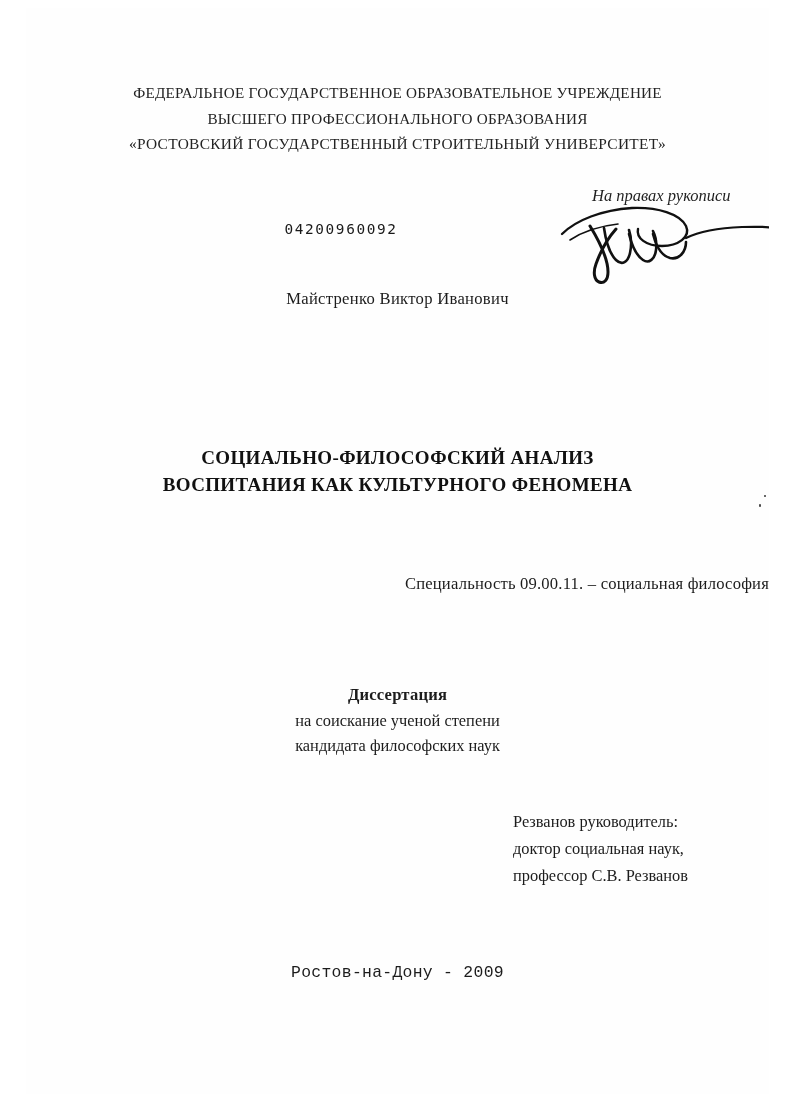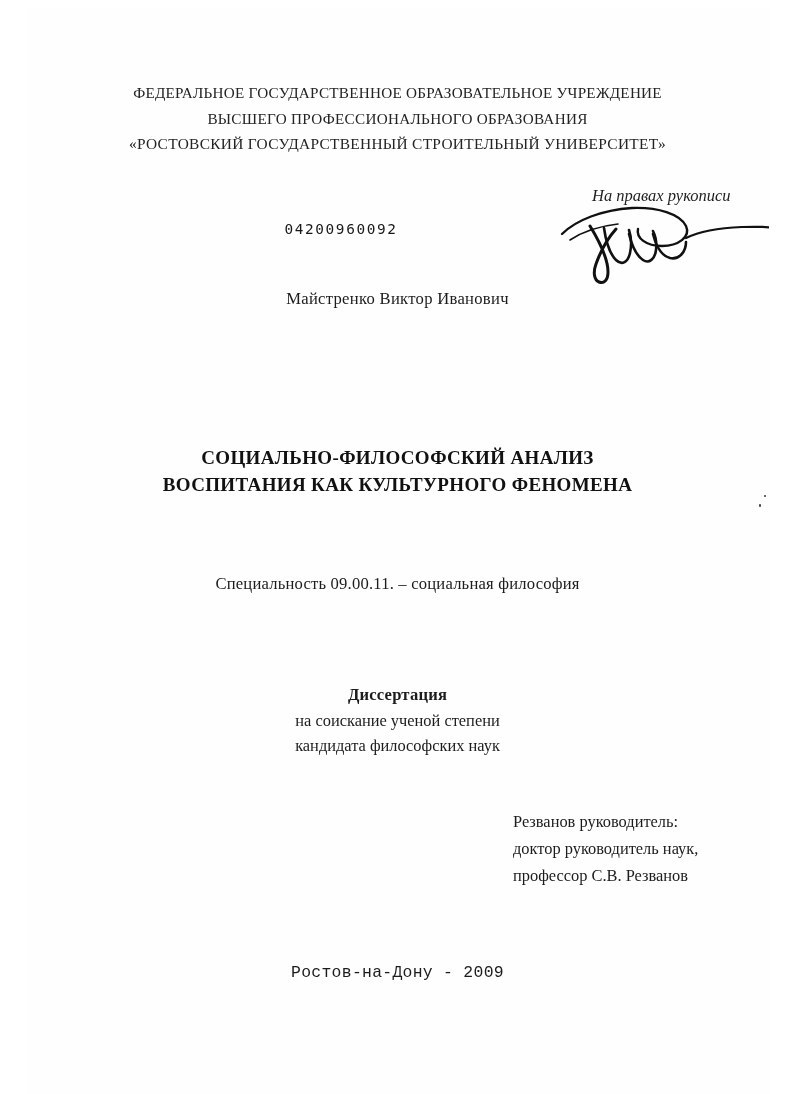--- a/index.html
+++ b/index.html
@@ -100,20 +100,21 @@
   }
 
   
   .specialty {
     left: 0;
     right: 0;
     top: 566px;
     font-size: 16.6px;
     letter-spacing: 0.2px;
     color: #1c1c1c;
+    text-align: right;
   }
 
   
   .degree {
     left: 0;
     right: 0;
     top: 674px;
     font-size: 16.4px;
     line-height: 25.5px;
     color: #1c1c1c;
@@ -193,21 +194,21 @@
   <div class="block specialty">Специальность 09.00.11. – социальная философия</div>
 
   <div class="block degree">
     <span class="line degree-kind">Диссертация</span>
     <span class="line">на соискание ученой степени</span>
     <span class="line">кандидата философских наук</span>
   </div>
 
   <div class="block supervisor">
     <span class="line">Резванов руководитель:</span>
-    <span class="line">доктор руководитель наук,</span>
+    <span class="line">доктор социальная наук,</span>
     <span class="line">профессор С.В. Резванов</span>
   </div>
 
   <div class="block imprint">Ростов-на-Дону -  2009</div>
 
   <div class="speckles">
       <div class="speck" style="left: 751px; top: 92px; width: 2px; height: 4px;"></div>
       <div class="speck" style="left: 746px; top: 146px; width: 2px; height: 2px;"></div>
       <div class="speck" style="left: 749px; top: 148px; width: 2px; height: 2px;"></div>
       <div class="speck" style="left: 762px; top: 148px; width: 2px; height: 3px;"></div>

